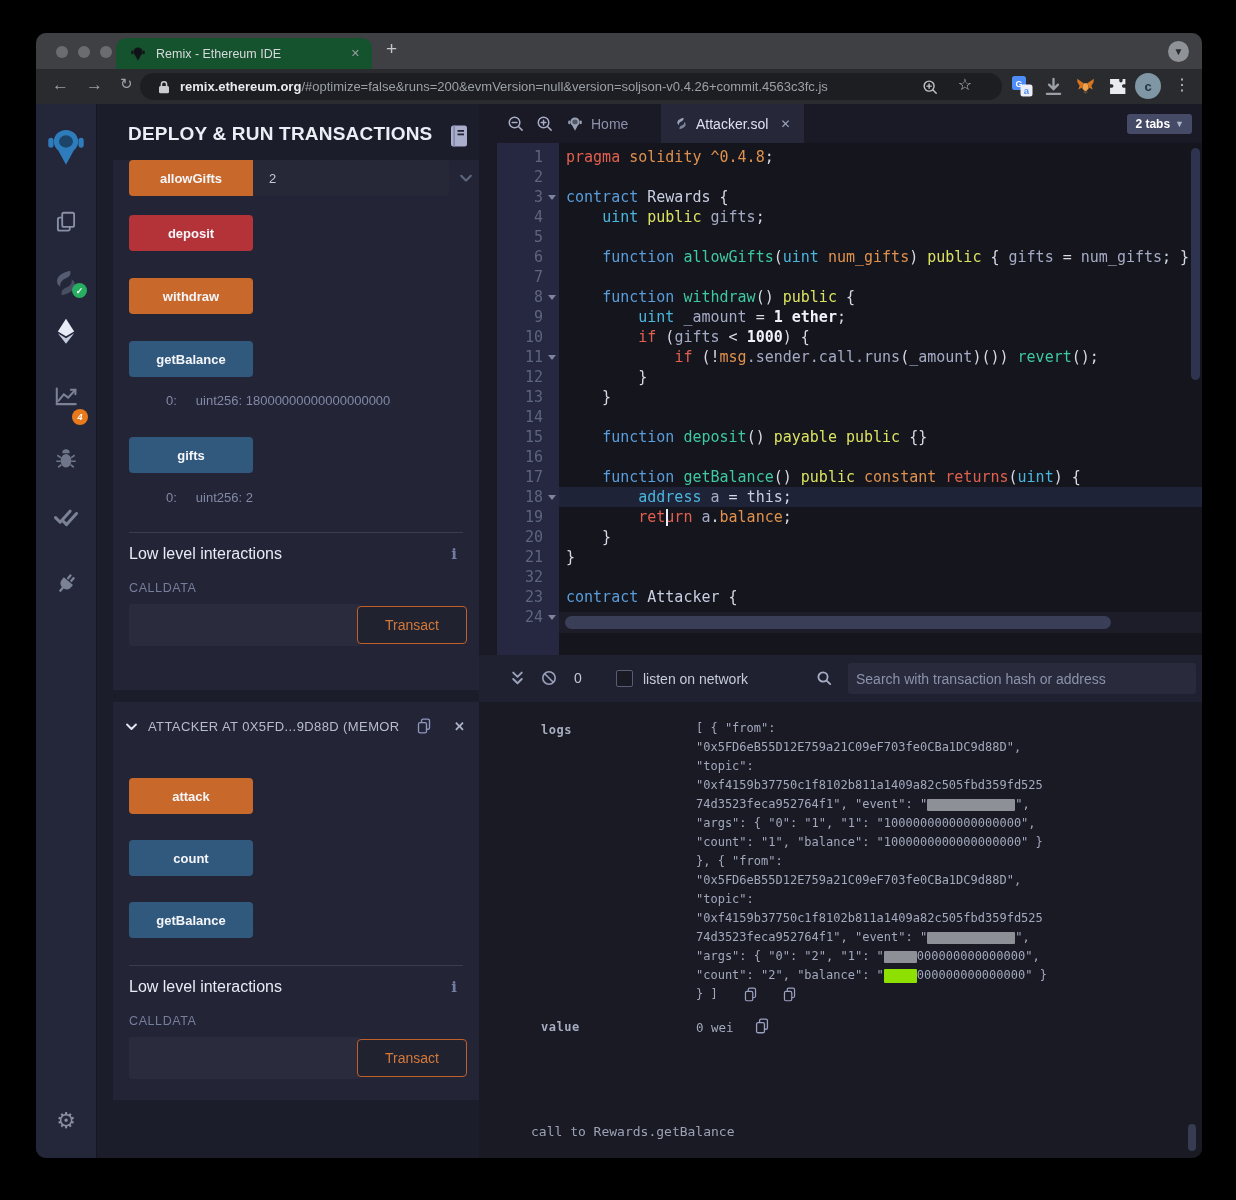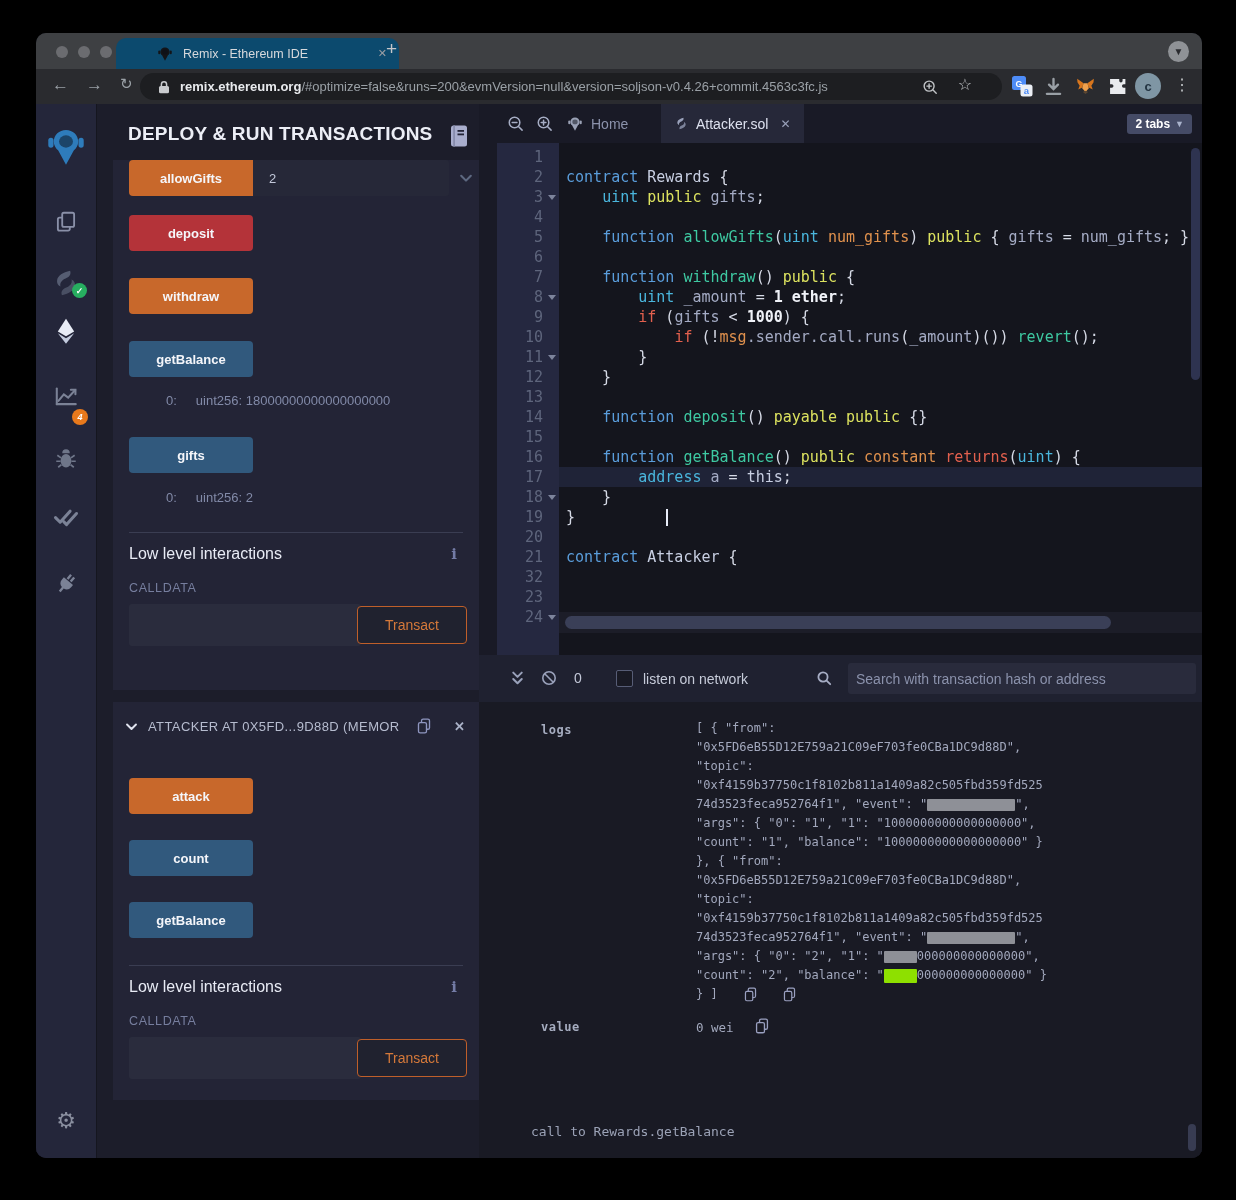--- a/index.html
+++ b/index.html
@@ -5,22 +5,22 @@
   html,body{margin:0;padding:0;background:#000;}
   .stage{position:relative;width:1236px;height:1200px;background:#000;overflow:hidden;
          font-family:"Liberation Sans",sans-serif;}
   .window{position:absolute;left:36px;top:33px;width:1166px;height:1125px;border-radius:10px;
           overflow:hidden;background:#1c1d2a;}
 
   
   .titlebar{position:absolute;top:0;left:0;right:0;height:36px;background:#3e4043;}
   .lights{position:absolute;left:20px;top:13px;display:flex;gap:10px;}
   .light{width:12px;height:12px;border-radius:50%;background:#6b6c70;}
-  .btab{position:absolute;left:80px;top:5px;width:256px;height:31px;background:#0c4a6e;
-        border-radius:10px 10px 0 0;display:flex;align-items:center;padding-left:27px;}
+  .btab{position:absolute;left:80px;top:5px;width:256px;height:31px;background:#14532d;
+        border-radius:10px 10px 0 0;display:flex;align-items:center;}
   .btab-fav{margin-left:14px;width:16px;height:16px;color:#131418;}
   .btab-title{margin-left:10px;font-size:12.5px;color:#d7d9dc;white-space:nowrap;}
   .btab-close{margin-left:auto;margin-right:12px;color:#9b9ea3;font-size:11px;cursor:default;}
   .newtab{position:absolute;left:350px;top:5px;color:#c4c6c9;font-size:19px;}
   .tabsearch{position:absolute;right:13px;top:8px;width:21px;height:21px;border-radius:50%;
              background:#8f9296;color:#2a2b2f;display:flex;align-items:center;justify-content:center;font-size:10px;}
   .toolbar{position:absolute;top:36px;left:0;right:0;height:35px;background:#2a2b2f;}
   .nav-ico{position:absolute;color:#9aa0a6;font-size:17px;top:6px;}
   .pill{position:absolute;left:104px;top:4px;width:862px;height:27px;border-radius:14px;background:#1d1e21;}
   .lockico{position:absolute;left:18px;top:7px;width:12px;height:14px;color:#c9cbce;}
@@ -424,37 +424,39 @@
               <div class="gr">17</div>
               <div class="gr">18<span class="fold"></span></div>
               <div class="gr">19</div>
               <div class="gr">20</div>
               <div class="gr">21</div>
               <div class="gr">32</div>
               <div class="gr">23</div>
               <div class="gr">24<span class="fold"></span></div>
             </div>
         <div class="code-area" id="code">
+              <div class="cl"><span class="tk-r">pragma</span><span class="tk-d"> </span><span class="tk-o">solidity</span><span class="tk-d"> </span><span class="tk-o">^0.4.8</span><span class="tk-d">;</span></div>
               <div class="cl"></div>
               <div class="cl"><span class="tk-b">contract</span><span class="tk-d"> </span><span class="tk-l">Rewards</span><span class="tk-d"> {</span></div>
               <div class="cl"><span class="tk-d">    </span><span class="tk-c">uint</span><span class="tk-d"> </span><span class="tk-y">public</span><span class="tk-d"> </span><span class="tk-i">gifts</span><span class="tk-d">;</span></div>
               <div class="cl"></div>
               <div class="cl"><span class="tk-d">    </span><span class="tk-b">function</span><span class="tk-d"> </span><span class="tk-g">allowGifts</span><span class="tk-d">(</span><span class="tk-c">uint</span><span class="tk-d"> </span><span class="tk-o">num_gifts</span><span class="tk-d">) </span><span class="tk-y">public</span><span class="tk-d"> { </span><span class="tk-i">gifts</span><span class="tk-d"> = </span><span class="tk-i">num_gifts</span><span class="tk-d">; }</span></div>
               <div class="cl"></div>
               <div class="cl"><span class="tk-d">    </span><span class="tk-b">function</span><span class="tk-d"> </span><span class="tk-g">withdraw</span><span class="tk-d">() </span><span class="tk-y">public</span><span class="tk-d"> {</span></div>
               <div class="cl"><span class="tk-d">        </span><span class="tk-c">uint</span><span class="tk-d"> </span><span class="tk-i">_amount</span><span class="tk-d"> = </span><span class="tk-w">1</span><span class="tk-d"> </span><span class="tk-w">ether</span><span class="tk-d">;</span></div>
               <div class="cl"><span class="tk-d">        </span><span class="tk-r">if</span><span class="tk-d"> (</span><span class="tk-i">gifts</span><span class="tk-d"> &lt; </span><span class="tk-w">1000</span><span class="tk-d">) {</span></div>
               <div class="cl"><span class="tk-d">            </span><span class="tk-r">if</span><span class="tk-d"> (!</span><span class="tk-o">msg</span><span class="tk-i">.sender.call.runs</span><span class="tk-d">(</span><span class="tk-i">_amount</span><span class="tk-d">)()) </span><span class="tk-g">revert</span><span class="tk-d">();</span></div>
               <div class="cl"><span class="tk-d">        }</span></div>
               <div class="cl"><span class="tk-d">    }</span></div>
               <div class="cl"></div>
               <div class="cl"><span class="tk-d">    </span><span class="tk-b">function</span><span class="tk-d"> </span><span class="tk-g">deposit</span><span class="tk-d">() </span><span class="tk-y">payable</span><span class="tk-d"> </span><span class="tk-y">public</span><span class="tk-d"> {}</span></div>
               <div class="cl"></div>
               <div class="cl"><span class="tk-d">    </span><span class="tk-b">function</span><span class="tk-d"> </span><span class="tk-g">getBalance</span><span class="tk-d">() </span><span class="tk-y">public</span><span class="tk-d"> </span><span class="tk-o">constant</span><span class="tk-d"> </span><span class="tk-r">returns</span><span class="tk-d">(</span><span class="tk-c">uint</span><span class="tk-d">) {</span></div>
               <div class="cl cur"><span class="tk-d">        </span><span class="tk-c">address</span><span class="tk-d"> </span><span class="tk-i">a</span><span class="tk-d"> = </span><span class="tk-l">this</span><span class="tk-d">;</span></div>
+              <div class="cl"><span class="tk-d">        </span><span class="tk-r">return</span><span class="tk-d"> </span><span class="tk-i">a</span><span class="tk-d">.</span><span class="tk-o">balance</span><span class="tk-d">;</span></div>
               <div class="cl"><span class="tk-d">    }</span></div>
               <div class="cl"><span class="tk-d">}</span></div>
               <div class="cl"></div>
               <div class="cl"><span class="tk-b">contract</span><span class="tk-d"> </span><span class="tk-l">Attacker</span><span class="tk-d"> {</span></div>
             </div>
         <div class="cursor"></div>
         <div class="htrack"></div>
         <div class="hthumb"></div>
         <div class="vthumb"></div>
       </div>

